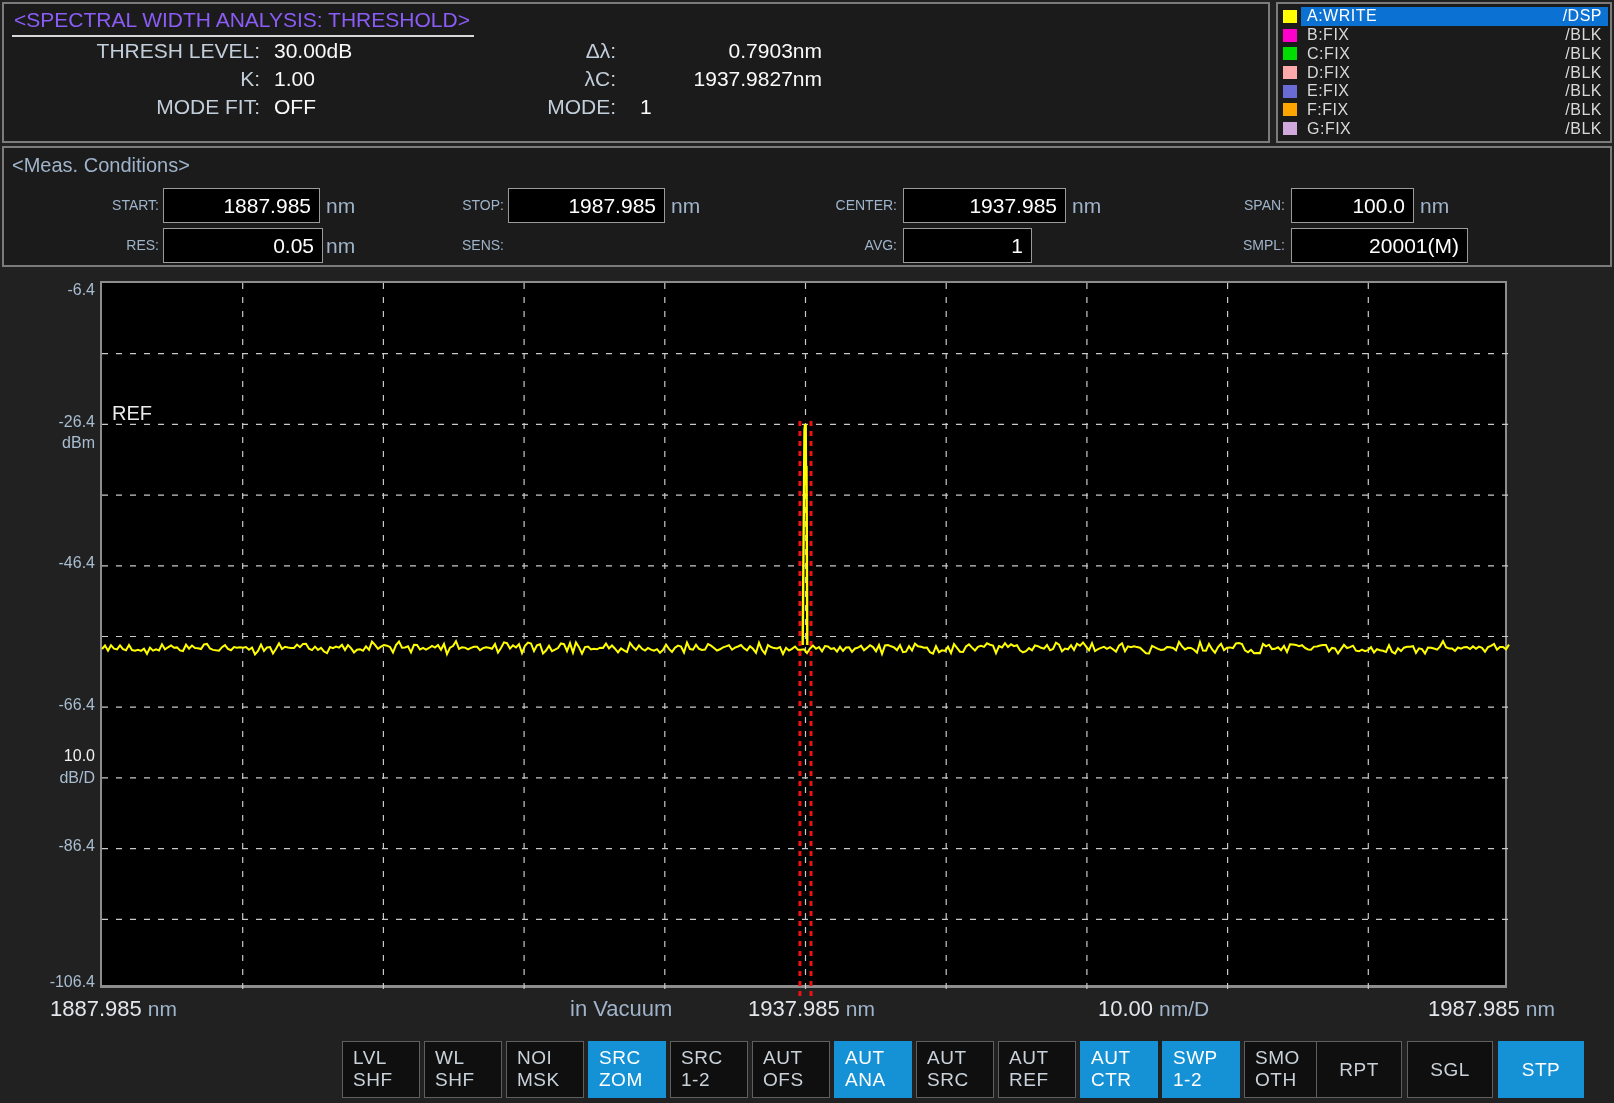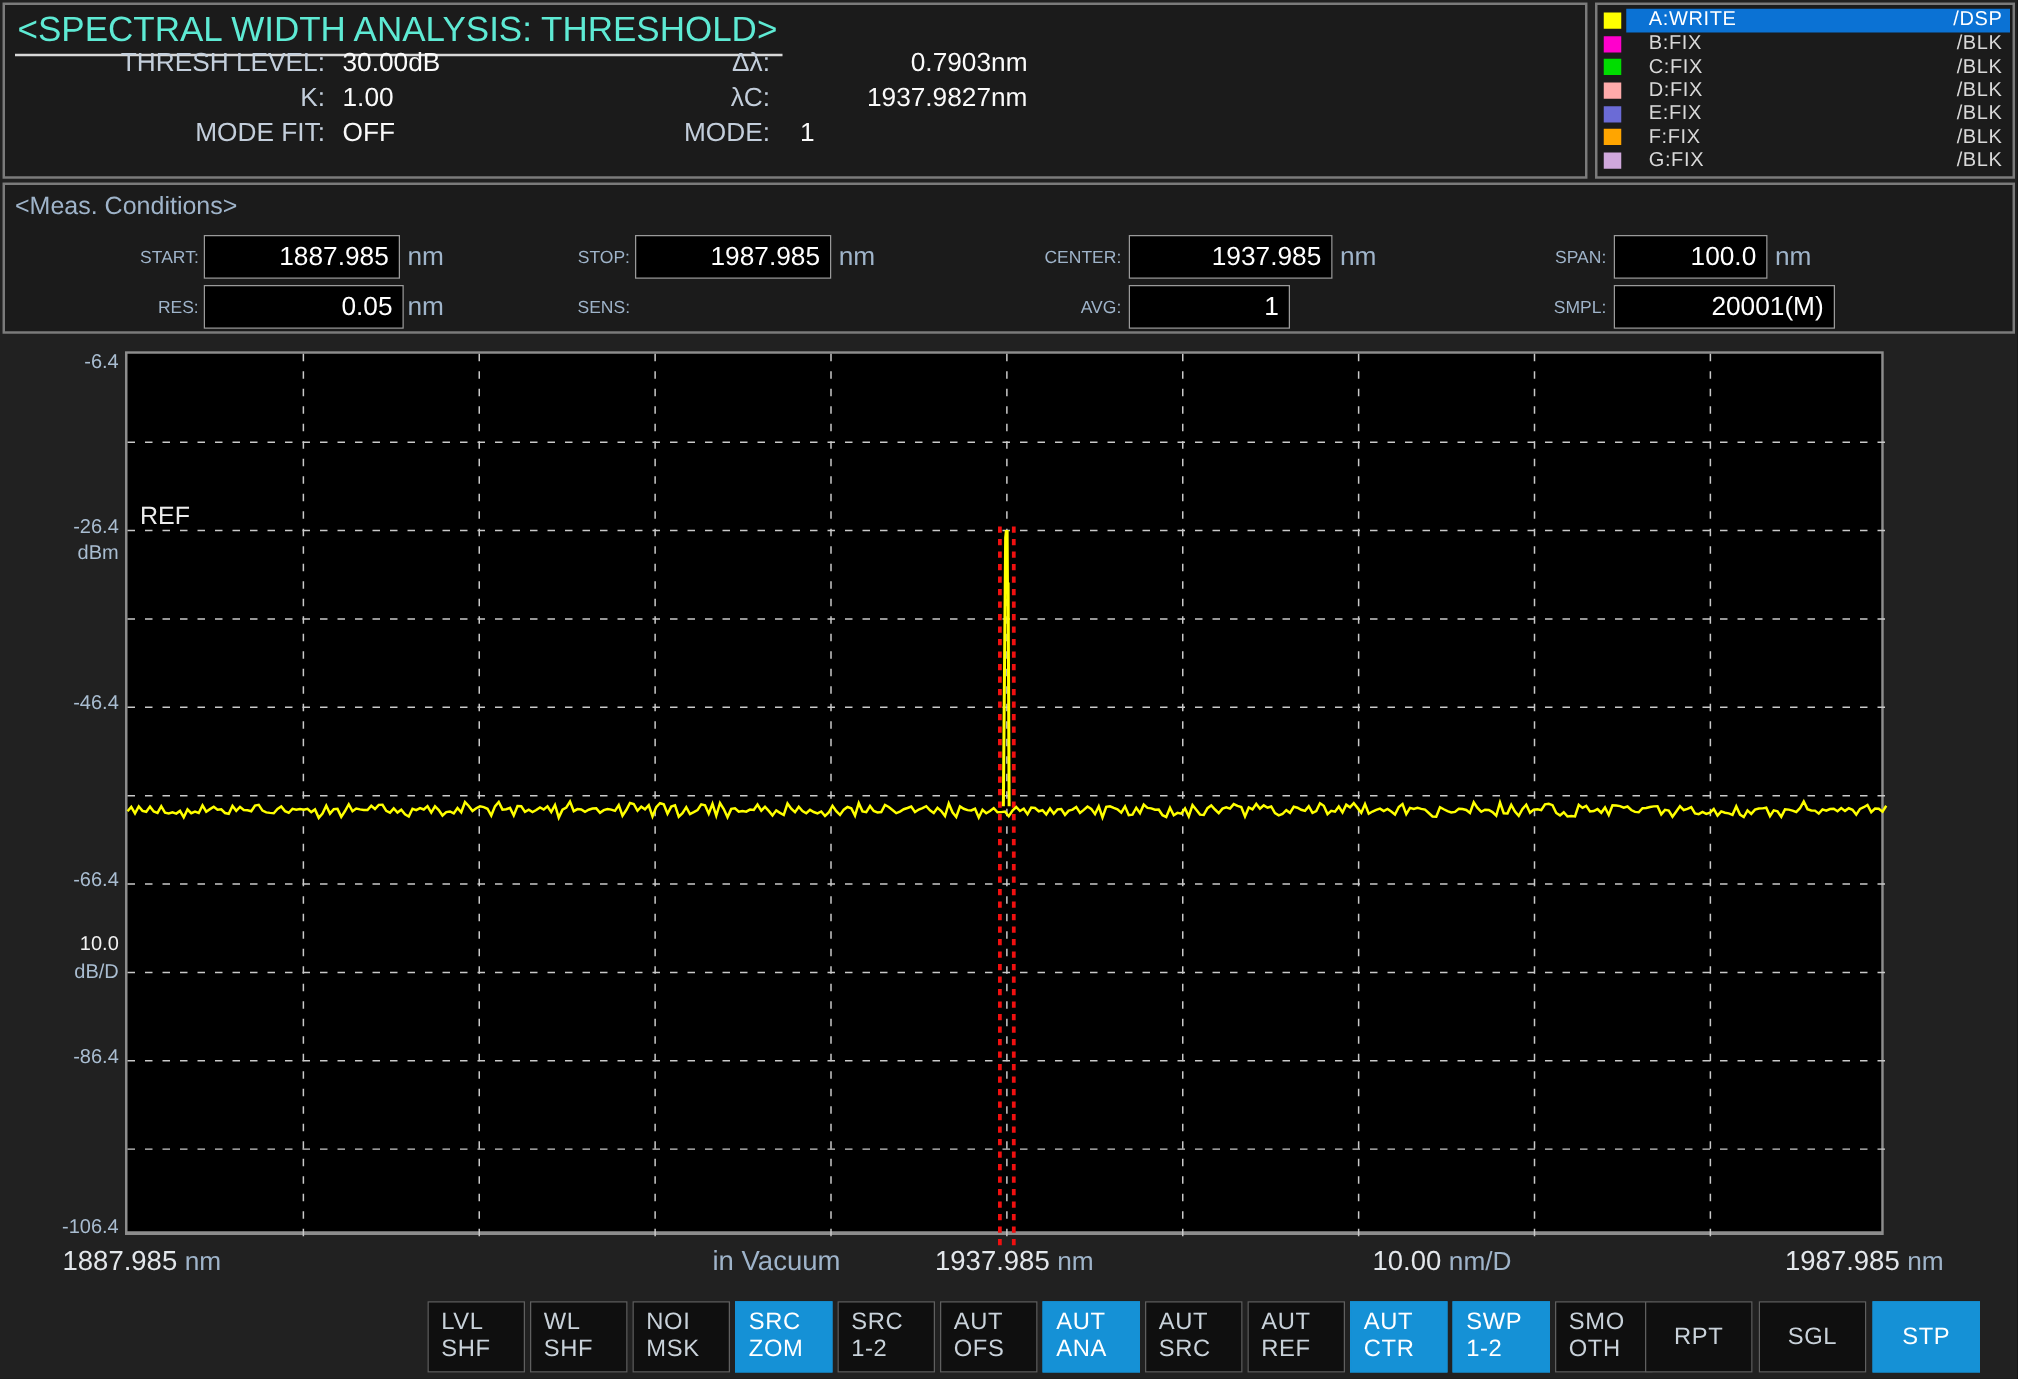--- a/index.html
+++ b/index.html
@@ -6,39 +6,39 @@
   html,body { background:#212121; }
   body {
     width:1614px; height:1103px; position:relative; overflow:hidden;
     font-family:"Liberation Sans", sans-serif; color:#e8e8e8;
   }
   .panel { position:absolute; background:#1b1b1b; border:2px solid #7b7b7b; }
 
   
   #panel-analysis { left:2px; top:2px; width:1268px; height:141px; }
   #analysis-title {
-    position:absolute; left:8px; top:4px; font-size:28px; color:#5eead4;
+    position:absolute; left:8px; top:4px; font-size:21px; color:#8b5cf6;
     border-bottom:2px solid #d8d8d8; padding:0 4px 3px 2px; display:inline-block;
   }
   .a-row { position:absolute; height:28px; line-height:28px; font-size:21px; }
   .a-label { position:absolute; color:#c3cedb; text-align:right; }
   .a-value { position:absolute; color:#fafafa; }
   .al-l { left:8px; width:248px; }
   .av-l { left:270px; }
   .al-r { left:400px; width:212px; }
   .av-r { left:622px; width:196px; text-align:right; }
   .av-r.left-align { text-align:left; padding-left:14px; }
 
   
   #panel-traces { left:1276px; top:2px; width:336px; height:141px; padding:3px 2px 3px 0; display:flex; flex-direction:column; }
   .trace-row { flex:1; display:flex; align-items:center; font-size:16px; }
   .trace-swatch { width:14px; height:13px; margin-left:5px; flex:0 0 14px; }
   .trace-label-area { flex:1; margin-left:4px; display:flex; height:100%; align-items:center; color:#d9d9d9; }
   .trace-label-area.active { background:#0b72d4; color:#ffffff; }
-  .trace-name { padding-left:18px; letter-spacing:0.5px; }
+  .trace-name { padding-left:6px; letter-spacing:0.5px; }
   .trace-mode { margin-left:auto; padding-right:6px; letter-spacing:0.5px; }
 
   
   #panel-meas { left:2px; top:146px; width:1610px; height:121px; }
   #meas-title { position:absolute; left:8px; top:6px; font-size:20px; color:#9fb4ca; }
   .m-label { position:absolute; font-size:14px; color:#9fb4ca; text-align:right; line-height:35px; }
   .m-box {
     position:absolute; height:35px; background:#000; border:1px solid #9a9a9a;
     color:#ffffff; font-size:21px; line-height:33px; text-align:right; padding-right:8px;
   }

